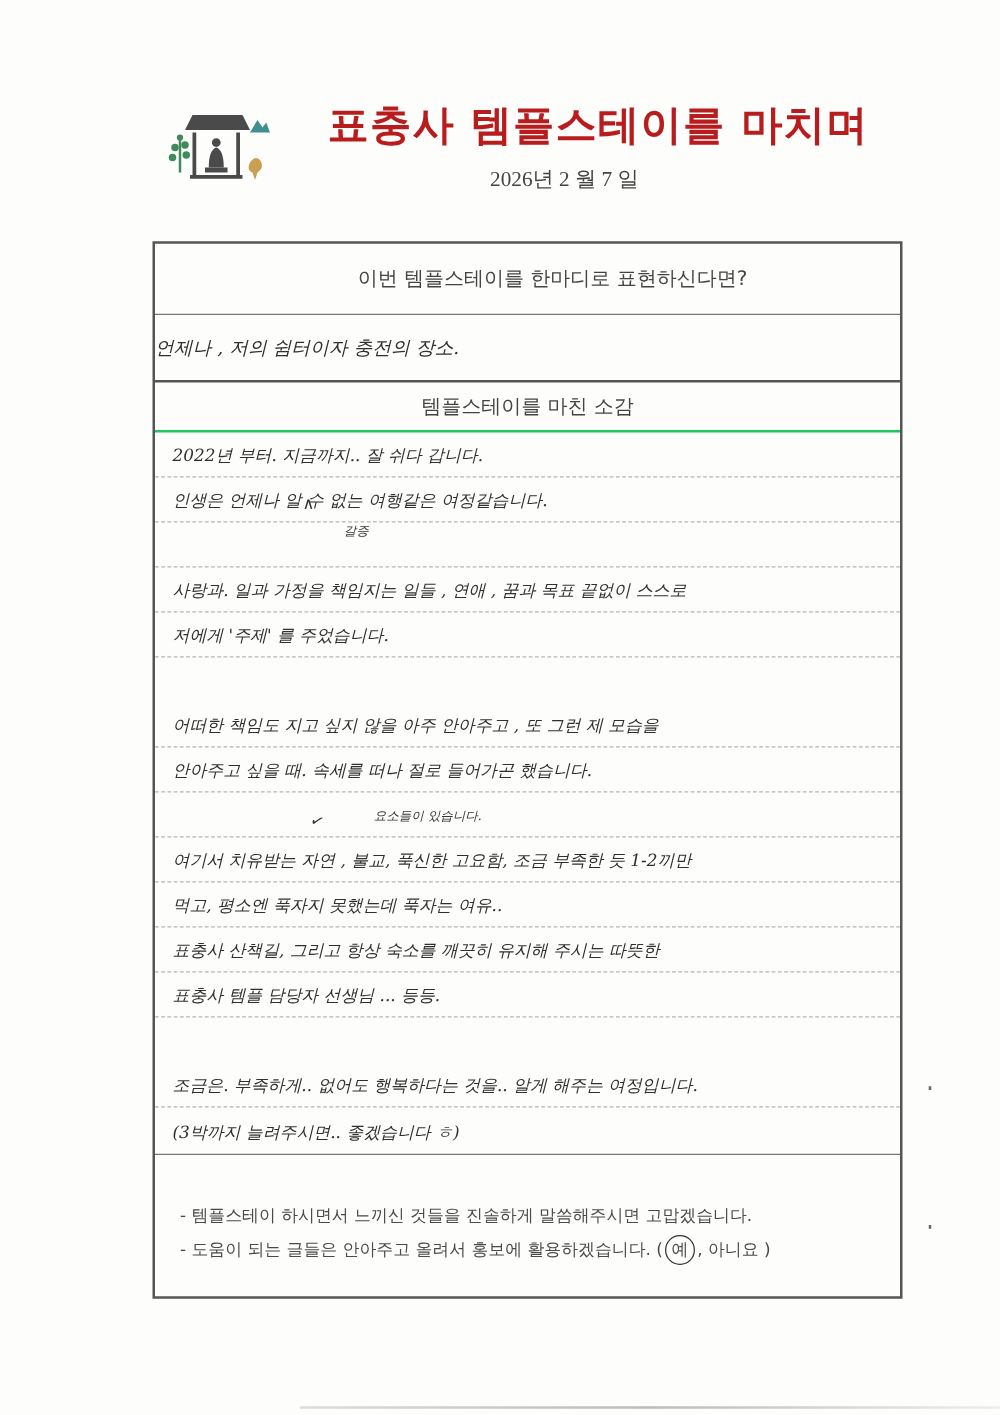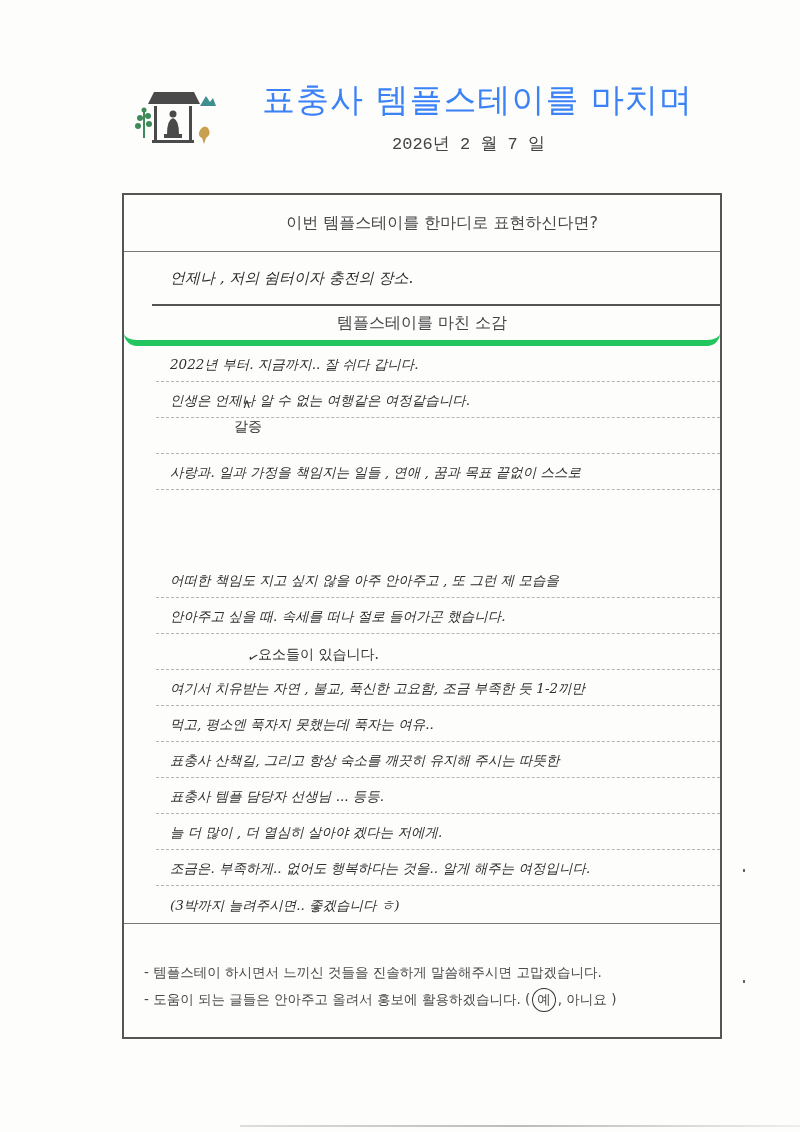--- a/index.html
+++ b/index.html
@@ -9,74 +9,73 @@
     position: relative;
     overflow: hidden;
     font-family: "DejaVu Sans", sans-serif;
     color: #3c3c3c;
   }
   .logo {
     position: absolute; left: 134px; top: 82px; width: 82px; height: 66px;
   }
   .title {
     position: absolute; left: 262px; top: 78px;
-    font-size: 33px; font-weight: normal; color: #3b82f6;
+    font-size: 33px; font-weight: bold; color: #b91c1c;
     letter-spacing: 1px; white-space: nowrap;
   }
   .date {
     position: absolute; left: 392px; top: 132px;
-    font-family: Liberation Mono, monospace;
+    font-family: Liberation Serif, serif;
     font-size: 17px; color: #444; white-space: nowrap;
   }
   .form {
     position: absolute; left: 122px; top: 193px;
     width: 600px; height: 846px;
     border: 2px solid #555;
     box-sizing: border-box;
   }
   .row { position: absolute; left: 0; right: 0; box-sizing: border-box; }
   .q-head {
     top: 0; height: 57px;
     border-bottom: 1.5px solid #777;
     display: flex; align-items: center; justify-content: center;
     font-size: 16px; color: #444; padding-left: 40px;
   }
   .answer1 {
     top: 57px; height: 54px;
     border-bottom: 2px solid #555;
     display: flex; align-items: center;
-    padding-left: 18px;
     font-family: "DejaVu Serif", serif;
-    font-style: italic; font-size: 15px; color: #2f2f2f; margin-left: 28px;
+    font-style: italic; font-size: 15px; color: #2f2f2f;
   }
   .q2-head {
     top: 111px; height: 40px;
-    border-bottom: 6px solid #22c55e;
+    border-bottom: 2px solid #22c55e;
     display: flex; align-items: center; justify-content: center;
-    font-size: 16px; color: #444; border-radius: 13px;
+    font-size: 16px; color: #444;
   }
   .lined {
     top: 151px; height: 578px;
     border-bottom: 1.5px solid #777;
   }
   .line {
     position: absolute; left: 0; right: 0; height: 36px;
     border-bottom: 1px dashed #b5b5b5;
     box-sizing: border-box;
     display: flex; align-items: flex-end;
     padding: 0 0 7px 14px;
     font-family: "DejaVu Serif", serif;
     font-style: italic; font-size: 13.5px; color: #2f2f2f;
-    white-space: nowrap; overflow: visible; margin-left: 32px;
+    white-space: nowrap; overflow: visible;
   }
   .line.last { border-bottom: none; text-align: right; }
   .insert-note {
     position: absolute;
     font-family: "DejaVu Serif", serif;
-    font-size: 14px; color: #333; white-space: nowrap;
+    font-style: italic; font-size: 10px; color: #333; white-space: nowrap; margin-left: 41px;
   }
   .caret {
     position: absolute; font-size: 13px; color: #333;
   }
   .notes {
     top: 729px; bottom: 0;
     padding: 40px 0 12px 20px;
     font-size: 13.5px; color: #4a4a4a;
   }
   .notes div { height: 24px; white-space: nowrap; }
@@ -130,28 +129,28 @@
   <div class="row q-head">이번 템플스테이를 한마디로 표현하신다면?</div>
   <div class="row answer1">언제나 , 저의 쉼터이자 충전의 장소.</div>
 
   <div class="row q2-head">템플스테이를 마친 소감</div>
 
   <div class="row lined">
     <div class="line" style="top:0px">2022년  부터.  지금까지.. 잘 쉬다 갑니다.</div>
     <div class="line" style="top:36px">인생은  언제나  알 수 없는  여행같은  여정같습니다.</div>
     <div class="line" style="top:72px"></div>
     <div class="line" style="top:108px">사랑과. 일과  가정을 책임지는  일들 , 연애 , 꿈과 목표  끝없이  스스로</div>
+    <div class="line" style="top:144px">저에게  '주제' 를  주었습니다.</div>
     <div class="line" style="top:216px">어떠한  책임도  지고 싶지  않을  아주  안아주고 , 또 그런  제 모습을</div>
     <div class="line" style="top:252px">안아주고  싶을 때.  속세를  떠나  절로  들어가곤  했습니다.</div>
     <div class="line" style="top:288px"></div>
     <div class="line" style="top:324px">여기서  치유받는  자연 , 불교, 푹신한  고요함,  조금  부족한 듯  1-2끼만</div>
     <div class="line" style="top:360px">먹고,  평소엔  푹자지  못했는데  푹자는  여유..</div>
     <div class="line" style="top:396px">표충사  산책길,  그리고  항상  숙소를  깨끗히  유지해  주시는  따뜻한</div>
     <div class="line" style="top:432px">표충사  템플  담당자  선생님 ...  등등.</div>
-    <div class="line" style="top:468px">늘 더 많이 , 더 열심히  살아야  겠다는  저에게.</div>
     <div class="line" style="top:504px">조금은.  부족하게..  없어도  행복하다는  것을..  알게 해주는  여정입니다.</div>
     <div class="line last" style="top:540px">(3박까지  늘려주시면..  좋겠습니다 ㅎ)</div>
 
     <span class="caret" style="left:118px; top:50px;">∧</span>
     <span class="insert-note" style="left:110px; top:72px;">갈증</span>
 
     <span class="caret" style="left:124px; top:304px; transform:rotate(20deg);">✓</span>
     <span class="insert-note" style="left:134px; top:300px;">요소들이 있습니다.</span>
   </div>
 

